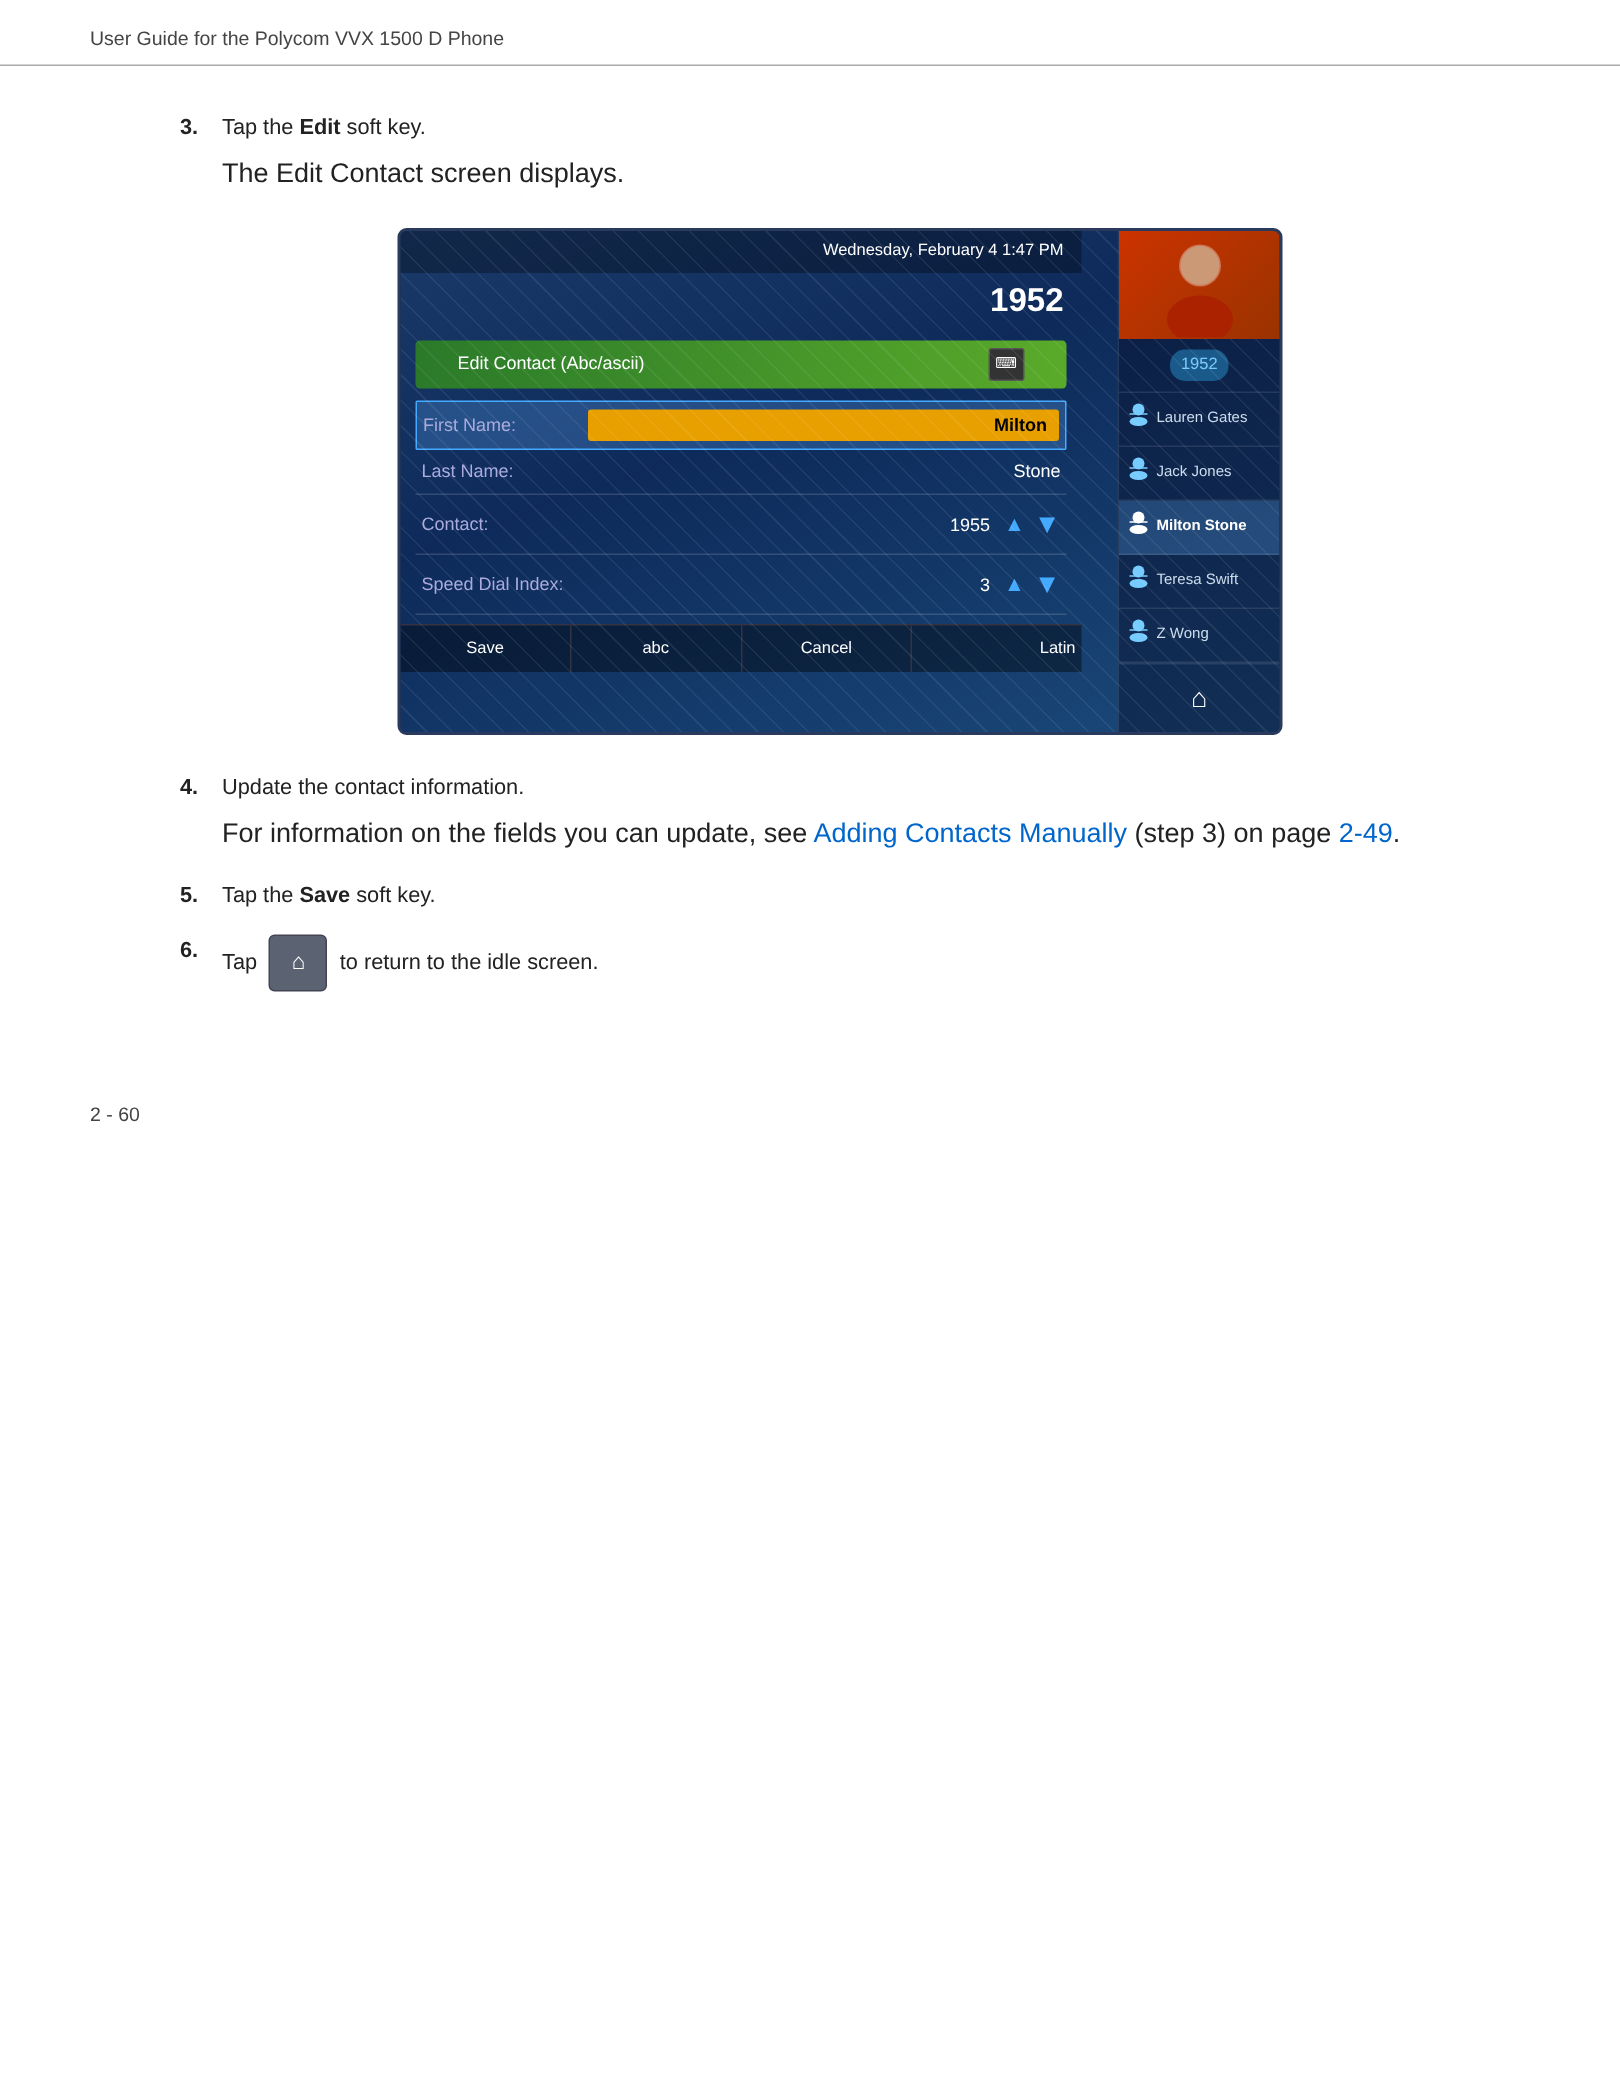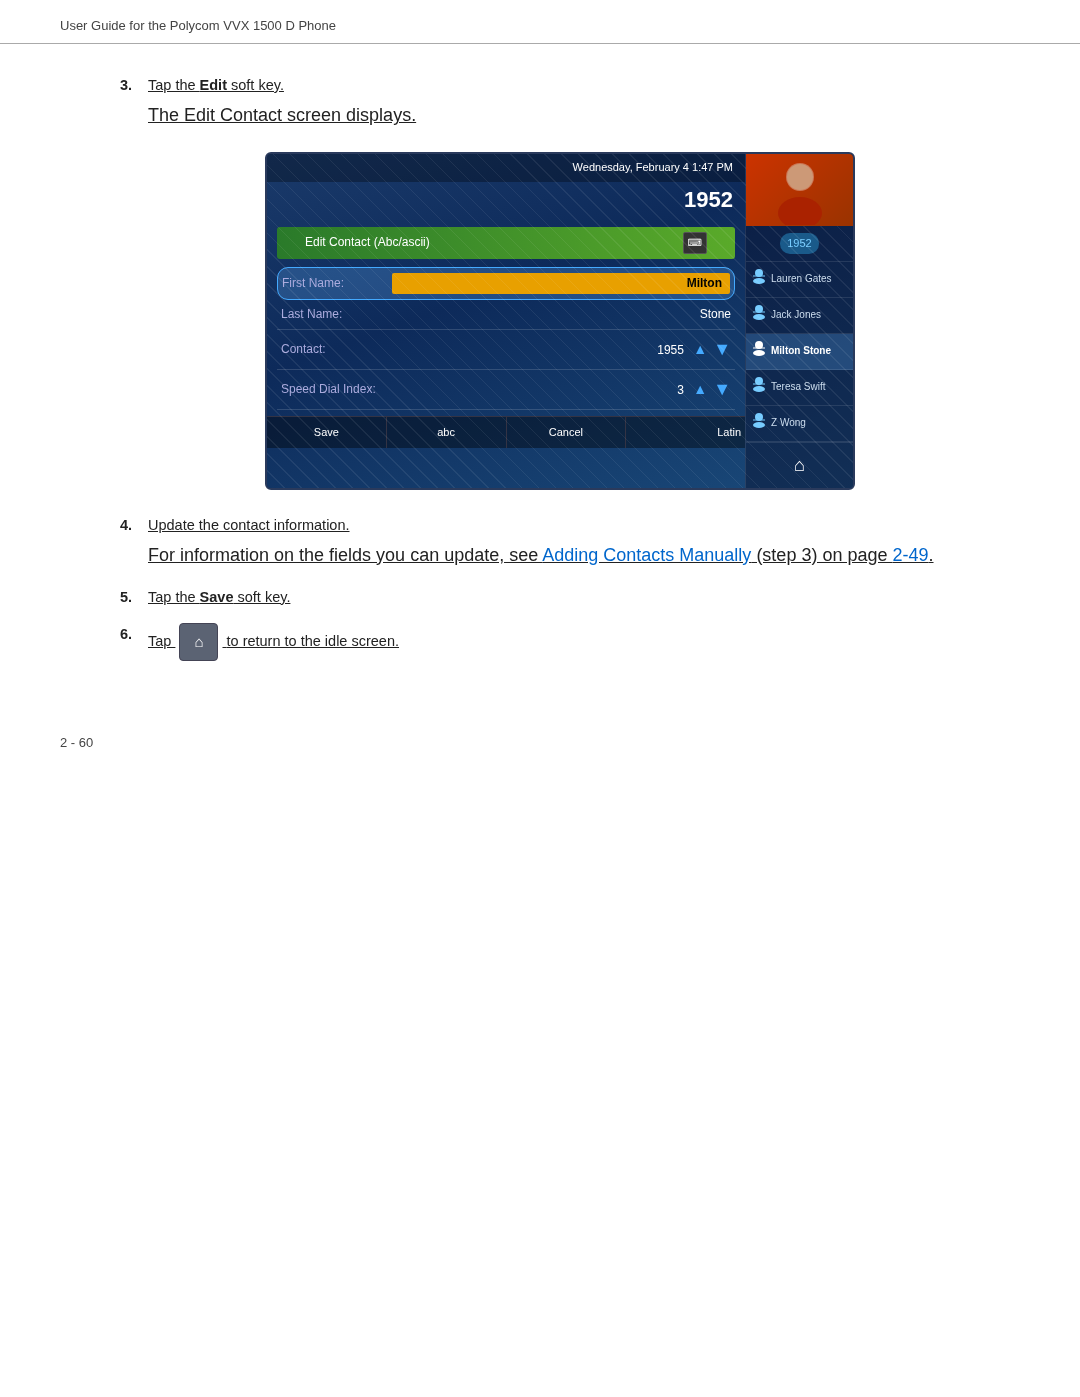--- a/index.html
+++ b/index.html
@@ -35,21 +35,20 @@
     }
 
     .step-num {
       font-weight: bold;
       min-width: 28px;
       font-size: 14.5px;
     }
 
     .step-content {
       flex: 1;
-      text-decoration: underline;
     }
 
     .step-content p {
       margin-bottom: 4px;
     }
 
     .step-content .sub-text {
       margin-top: 2px;
       margin-bottom: 6px;
       font-size: 18px;
@@ -65,20 +64,21 @@
       overflow: hidden;
       border: 2px solid #2a3a5c;
       background: #1a2a4a;
     }
 
     
     .phone-screen {
       background: linear-gradient(160deg, #1a3a6a 0%, #0d2a5a 40%, #1a4a7a 100%);
       position: relative;
       display: flex;
+      gap: 24px;
     }
 
     
     .screen-left {
       flex: 1;
       padding: 0;
     }
 
     
     .status-bar {
@@ -138,21 +138,21 @@
       align-items: center;
       border-bottom: 1px solid rgba(255,255,255,0.15);
       padding: 5px 4px;
       font-family: Arial, sans-serif;
       font-size: 12px;
       color: #dde;
     }
 
     .form-field-row.highlighted {
       background: rgba(100,180,255,0.25);
-      border-radius: 11px;
+      border-radius: 1px;
       border: 1px solid #4af;
     }
 
     .field-label {
       color: #aad;
       min-width: 110px;
       font-size: 12px;
     }
 
     .field-value {

